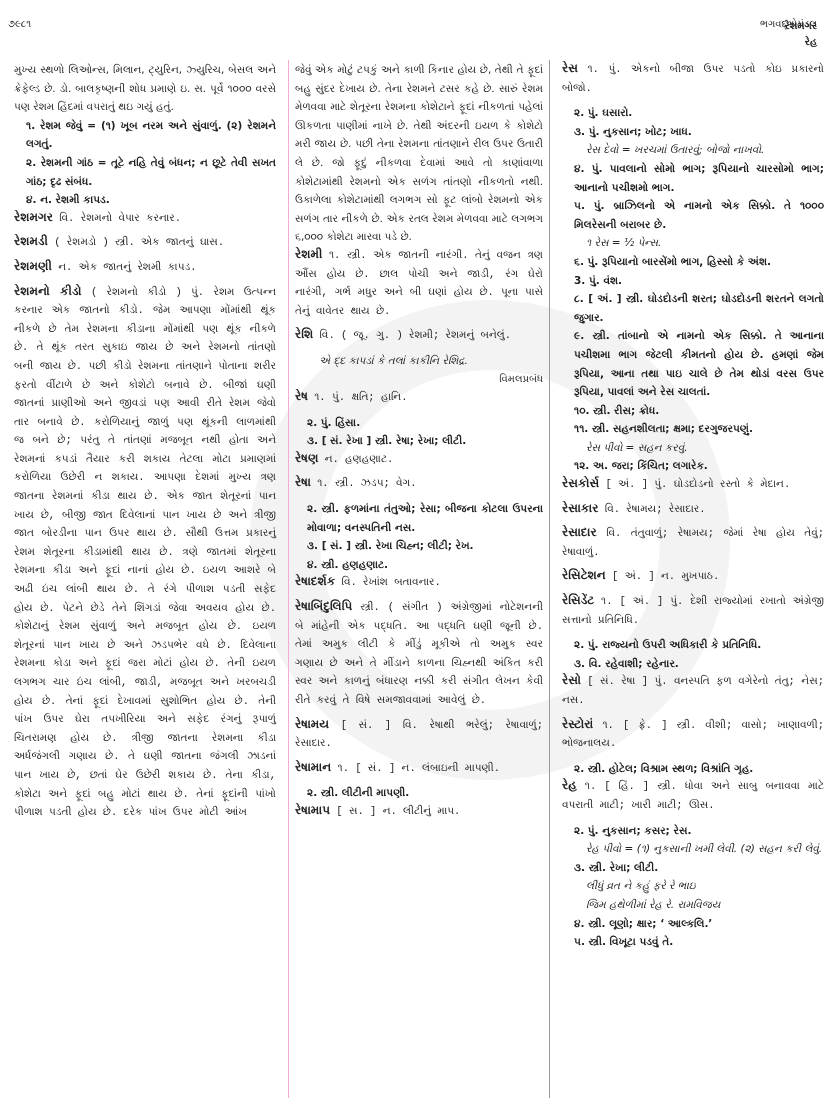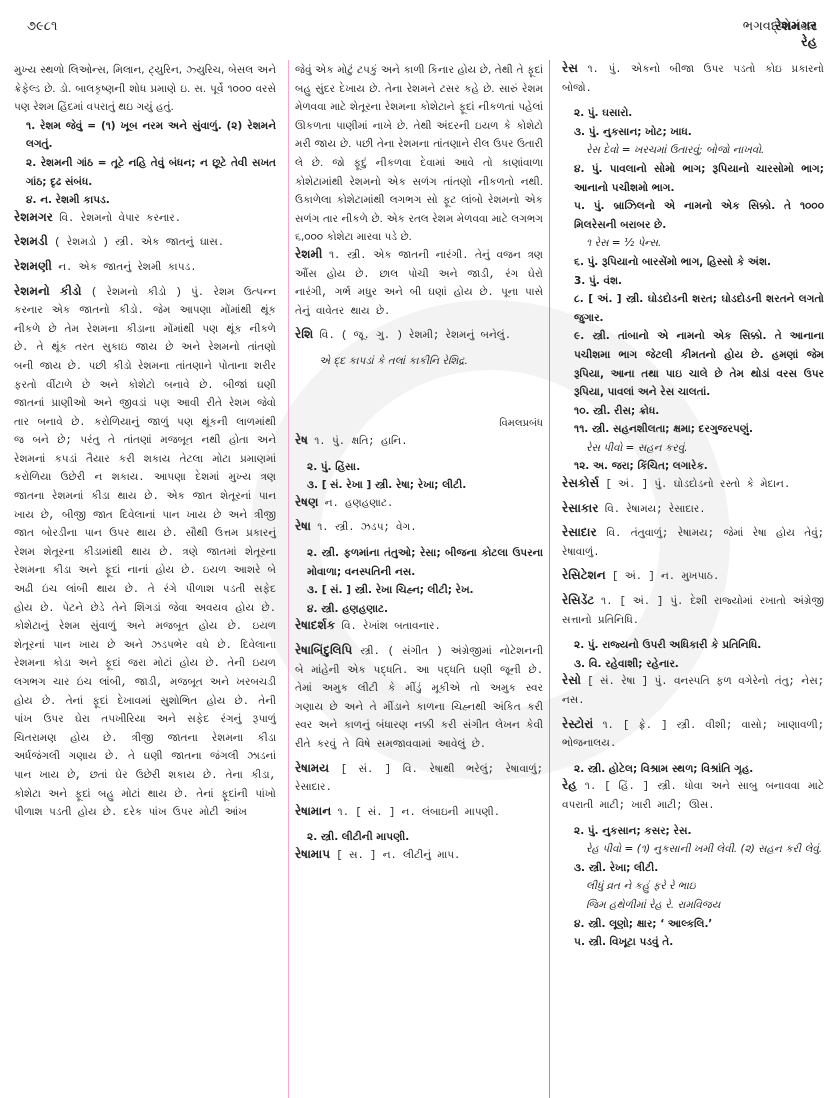--- a/index.html
+++ b/index.html
@@ -11,37 +11,37 @@
     position: relative;
   }
   .watermark {
     position: absolute; left: 250px; top: 300px;
     width: 480px; height: 480px; border-radius: 50%;
     border: 70px solid #f3f3f3; box-sizing: border-box;
     pointer-events: none; z-index: 0;
   }
   .header {
     position: absolute; top: 18px; left: 8px; right: 8px; height: 40px;
-    font-size: 13px; z-index: 1; margin-left: 19px;
+    font-size: 10px; z-index: 1;
   }
   .header .pageno { position: absolute; left: 0; top: 0; }
   .header .title { position: absolute; left: 0; right: 0; top: 0; text-align: right; }
   .header .guide { position: absolute; right: 0; top: 0; text-align: right; line-height: 16px; font-weight: bold; }
   .columns {
     position: absolute; top: 60px; left: 14px; right: 8px; bottom: 0;
     display: grid; grid-template-columns: 262px 262px 262px; column-gap: 12px;
     z-index: 1;
   }
   .col { font-size: 10.5px; line-height: 18.6px; }
   .col.mid { border-left: 1px solid #f9a8d4; border-right: 1px solid #999; padding: 0 6px; }
   .entry { margin-bottom: 6px; font-family: Liberation Mono, monospace; }
   .hw { font-weight: bold; font-size: 12px; }
   .sense { padding-left: 12px; font-weight: bold; }
   .note { padding-left: 24px; font-style: italic; }
-  .cite { text-align: right; font-size: 10px; margin-top: 44px; }
+  .cite { text-align: right; font-size: 10px; }
   .para { text-align: justify; }
 </style>
 </head>
 <body>
 
 <div class="watermark"></div>
 
 <div class="header">
   <span class="pageno">૭૯૮૧</span>
   <div class="title">ભગવદ્ગોમંડલ</div>

